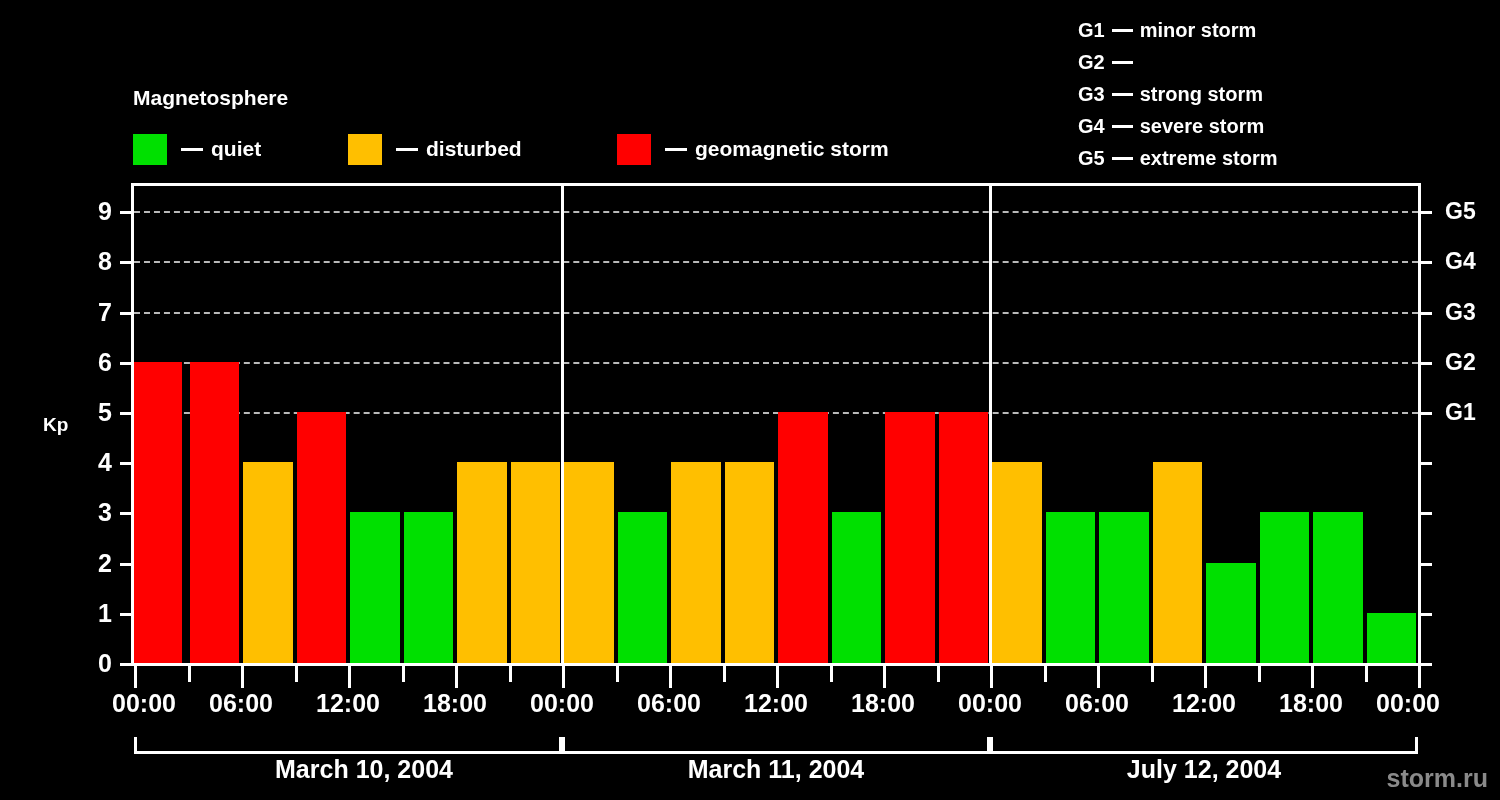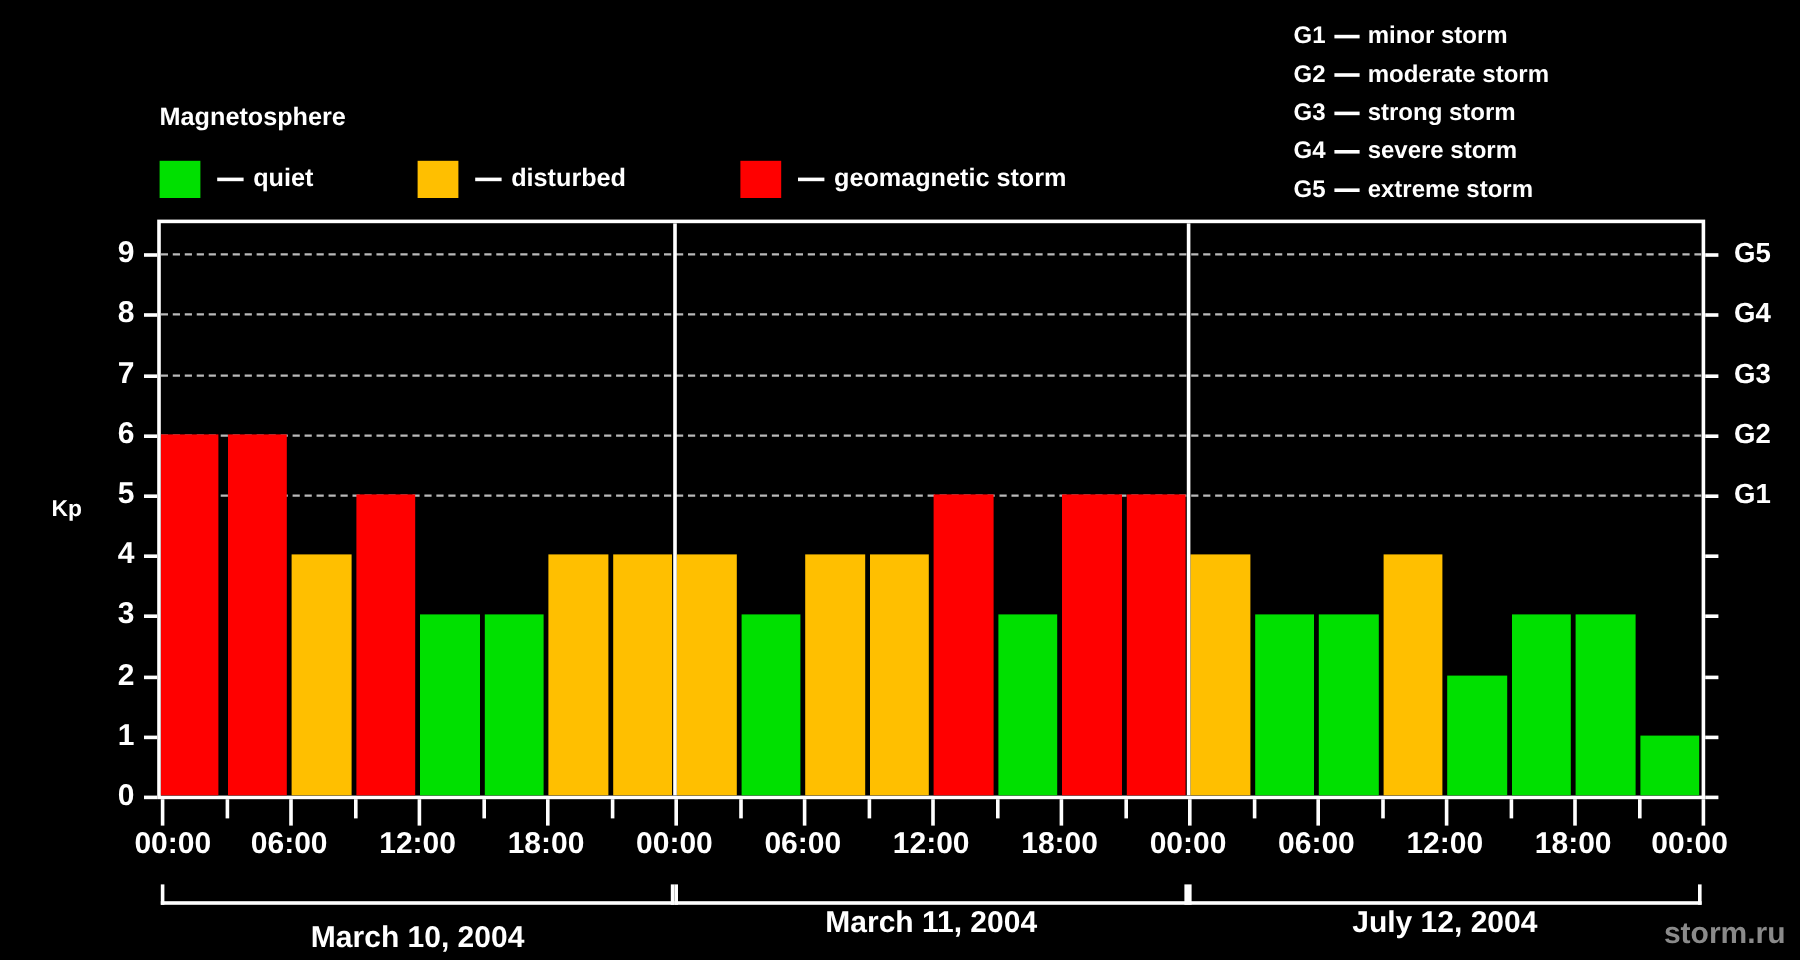--- a/index.html
+++ b/index.html
@@ -149,21 +149,20 @@
 
   <div class="gscale" id="gscale">
       <div class="gscale-row">
         <span class="gscale-code">G1</span>
         <span class="gscale-dash"></span>
         <span>minor storm</span>
       </div>
       <div class="gscale-row">
         <span class="gscale-code">G2</span>
         <span class="gscale-dash"></span>
-        <span>moderate storm</span>
       </div>
       <div class="gscale-row">
         <span class="gscale-code">G3</span>
         <span class="gscale-dash"></span>
         <span>strong storm</span>
       </div>
       <div class="gscale-row">
         <span class="gscale-code">G4</span>
         <span class="gscale-dash"></span>
         <span>severe storm</span>
@@ -293,21 +292,21 @@
       <div class="xlabel" style="left: 776px;">12:00</div>
       <div class="xlabel" style="left: 883px;">18:00</div>
       <div class="xlabel" style="left: 990px;">00:00</div>
       <div class="xlabel" style="left: 1097px;">06:00</div>
       <div class="xlabel" style="left: 1204px;">12:00</div>
       <div class="xlabel" style="left: 1311px;">18:00</div>
       <div class="xlabel" style="left: 1408px;">00:00</div>
     </div>
   <div id="daybrackets">
       <div class="daybracket" style="left: 134px; width: 428px;"></div>
-      <div class="dayname" style="left: 348px; margin-top: 12px;">March 10, 2004</div>
+      <div class="dayname" style="left: 364px;">March 10, 2004</div>
       <div class="daybracket" style="left: 562px; width: 428px;"></div>
       <div class="dayname" style="left: 776px;">March 11, 2004</div>
       <div class="daybracket" style="left: 990px; width: 428px;"></div>
       <div class="dayname" style="left: 1204px;">July 12, 2004</div>
     </div>
 
   <div class="watermark">storm.ru</div>
 </div>
 
 </body></html>

